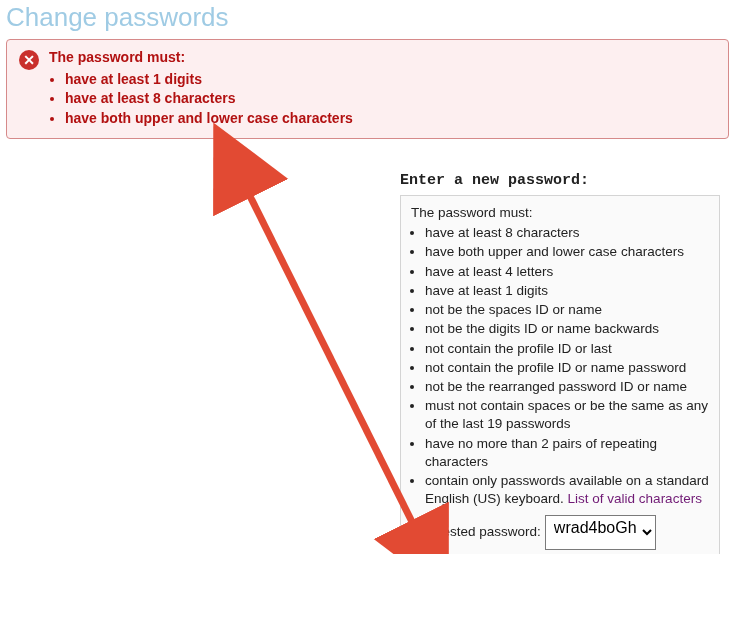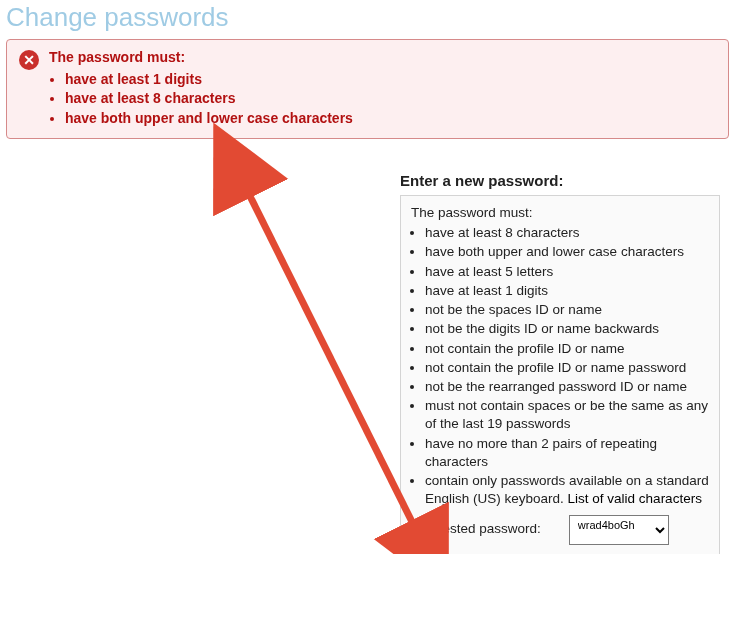--- a/index.html
+++ b/index.html
@@ -65,56 +65,56 @@
   .form-area {
     position: absolute;
     left: 400px;
     top: 172px;
     width: 320px;
   }
   .form-heading {
     font-weight: bold;
     font-size: 15px;
     margin-bottom: 6px;
+    font-family: Liberation Mono, monospace;
   }
   .form-panel {
     border: 1px solid #d4d4d4;
     background: #fafafa;
     padding: 8px 10px 10px 10px;
     font-size: 13.5px;
     line-height: 1.35;
     color: #222;
   }
   .form-panel .sub-heading {
     font-weight: normal;
   }
   .rules-list {
     margin: 2px 0 6px 14px;
     padding: 0;
   }
   .rules-list li { margin: 0 0 1px 0; }
   .link {
-    color: #000000;
+    color: #701a75;
     text-decoration: none;
   }
 
   .suggest-row {
     margin-top: 4px;
     display: flex;
     align-items: center;
     gap: 4px;
   }
   .suggest-select {
     font-family: inherit;
-    font-size: 11px;
+    font-size: 16px;
     padding: 2px 2px 12px 4px;
     border: 1px solid #7a7a7a;
     background: #fff;
     min-width: 100px;
-    margin-left: 24px;
   }
 
   .field-row {
     display: flex;
     align-items: center;
     justify-content: flex-end;
     gap: 6px;
     margin-top: 14px;
   }
   .field-row label {
@@ -170,25 +170,25 @@
   </div>
 
   <div class="form-area">
     <div class="form-heading">Enter a new password:</div>
 
     <div class="form-panel">
       <div class="sub-heading">The password must:</div>
       <ul class="rules-list">
         <li>have at least 8 characters</li>
         <li>have both upper and lower case characters</li>
-        <li>have at least 5 letters</li>
+        <li>have at least 4 letters</li>
         <li>have at least 1 digits</li>
         <li>not be the spaces ID or name</li>
         <li>not be the digits ID or name backwards</li>
-        <li>not contain the profile ID or name</li>
+        <li>not contain the profile ID or last</li>
         <li>not contain the profile ID or name password</li>
         <li>not be the rearranged password ID or name</li>
         <li>must not contain spaces or be the same as any of the last 19 passwords</li>
         <li>have no more than 2 pairs of repeating characters</li>
         <li><span>contain only passwords available on a standard English (US) keyboard.</span> <a href="#" class="link">List of valid characters</a></li>
       </ul>
 
       <div class="suggest-row">
         <span>Suggested password:</span>
         <select class="suggest-select">

